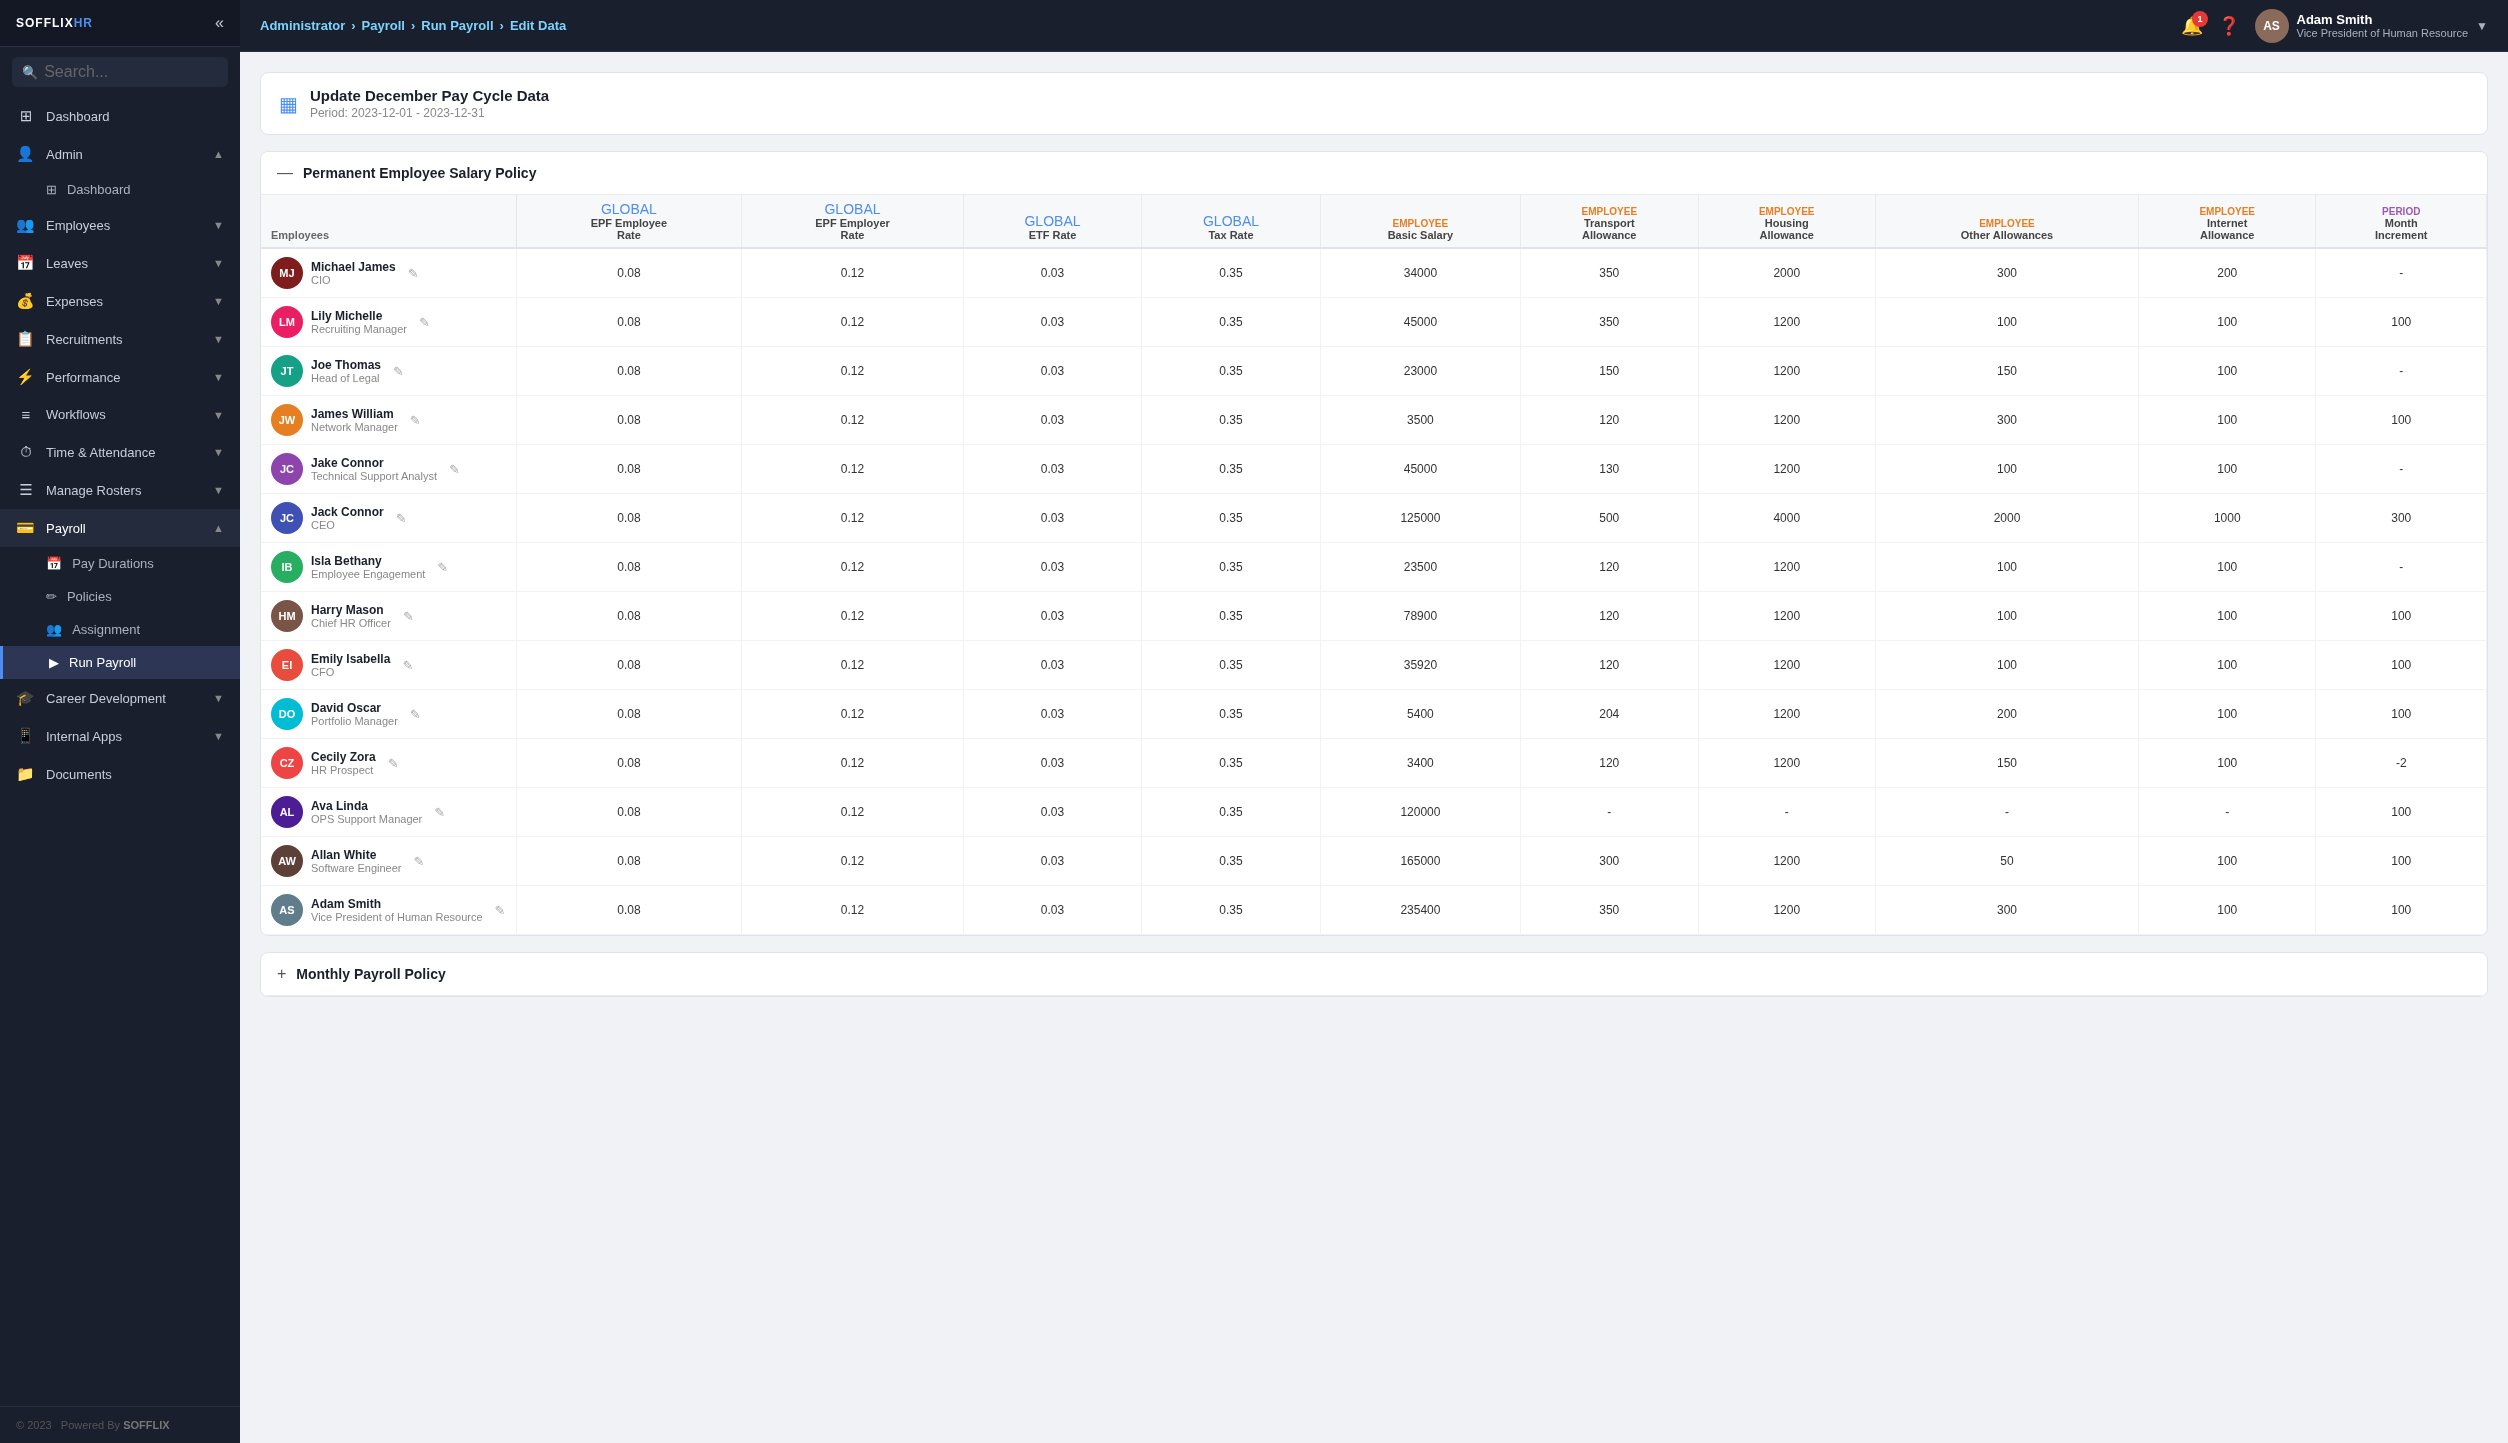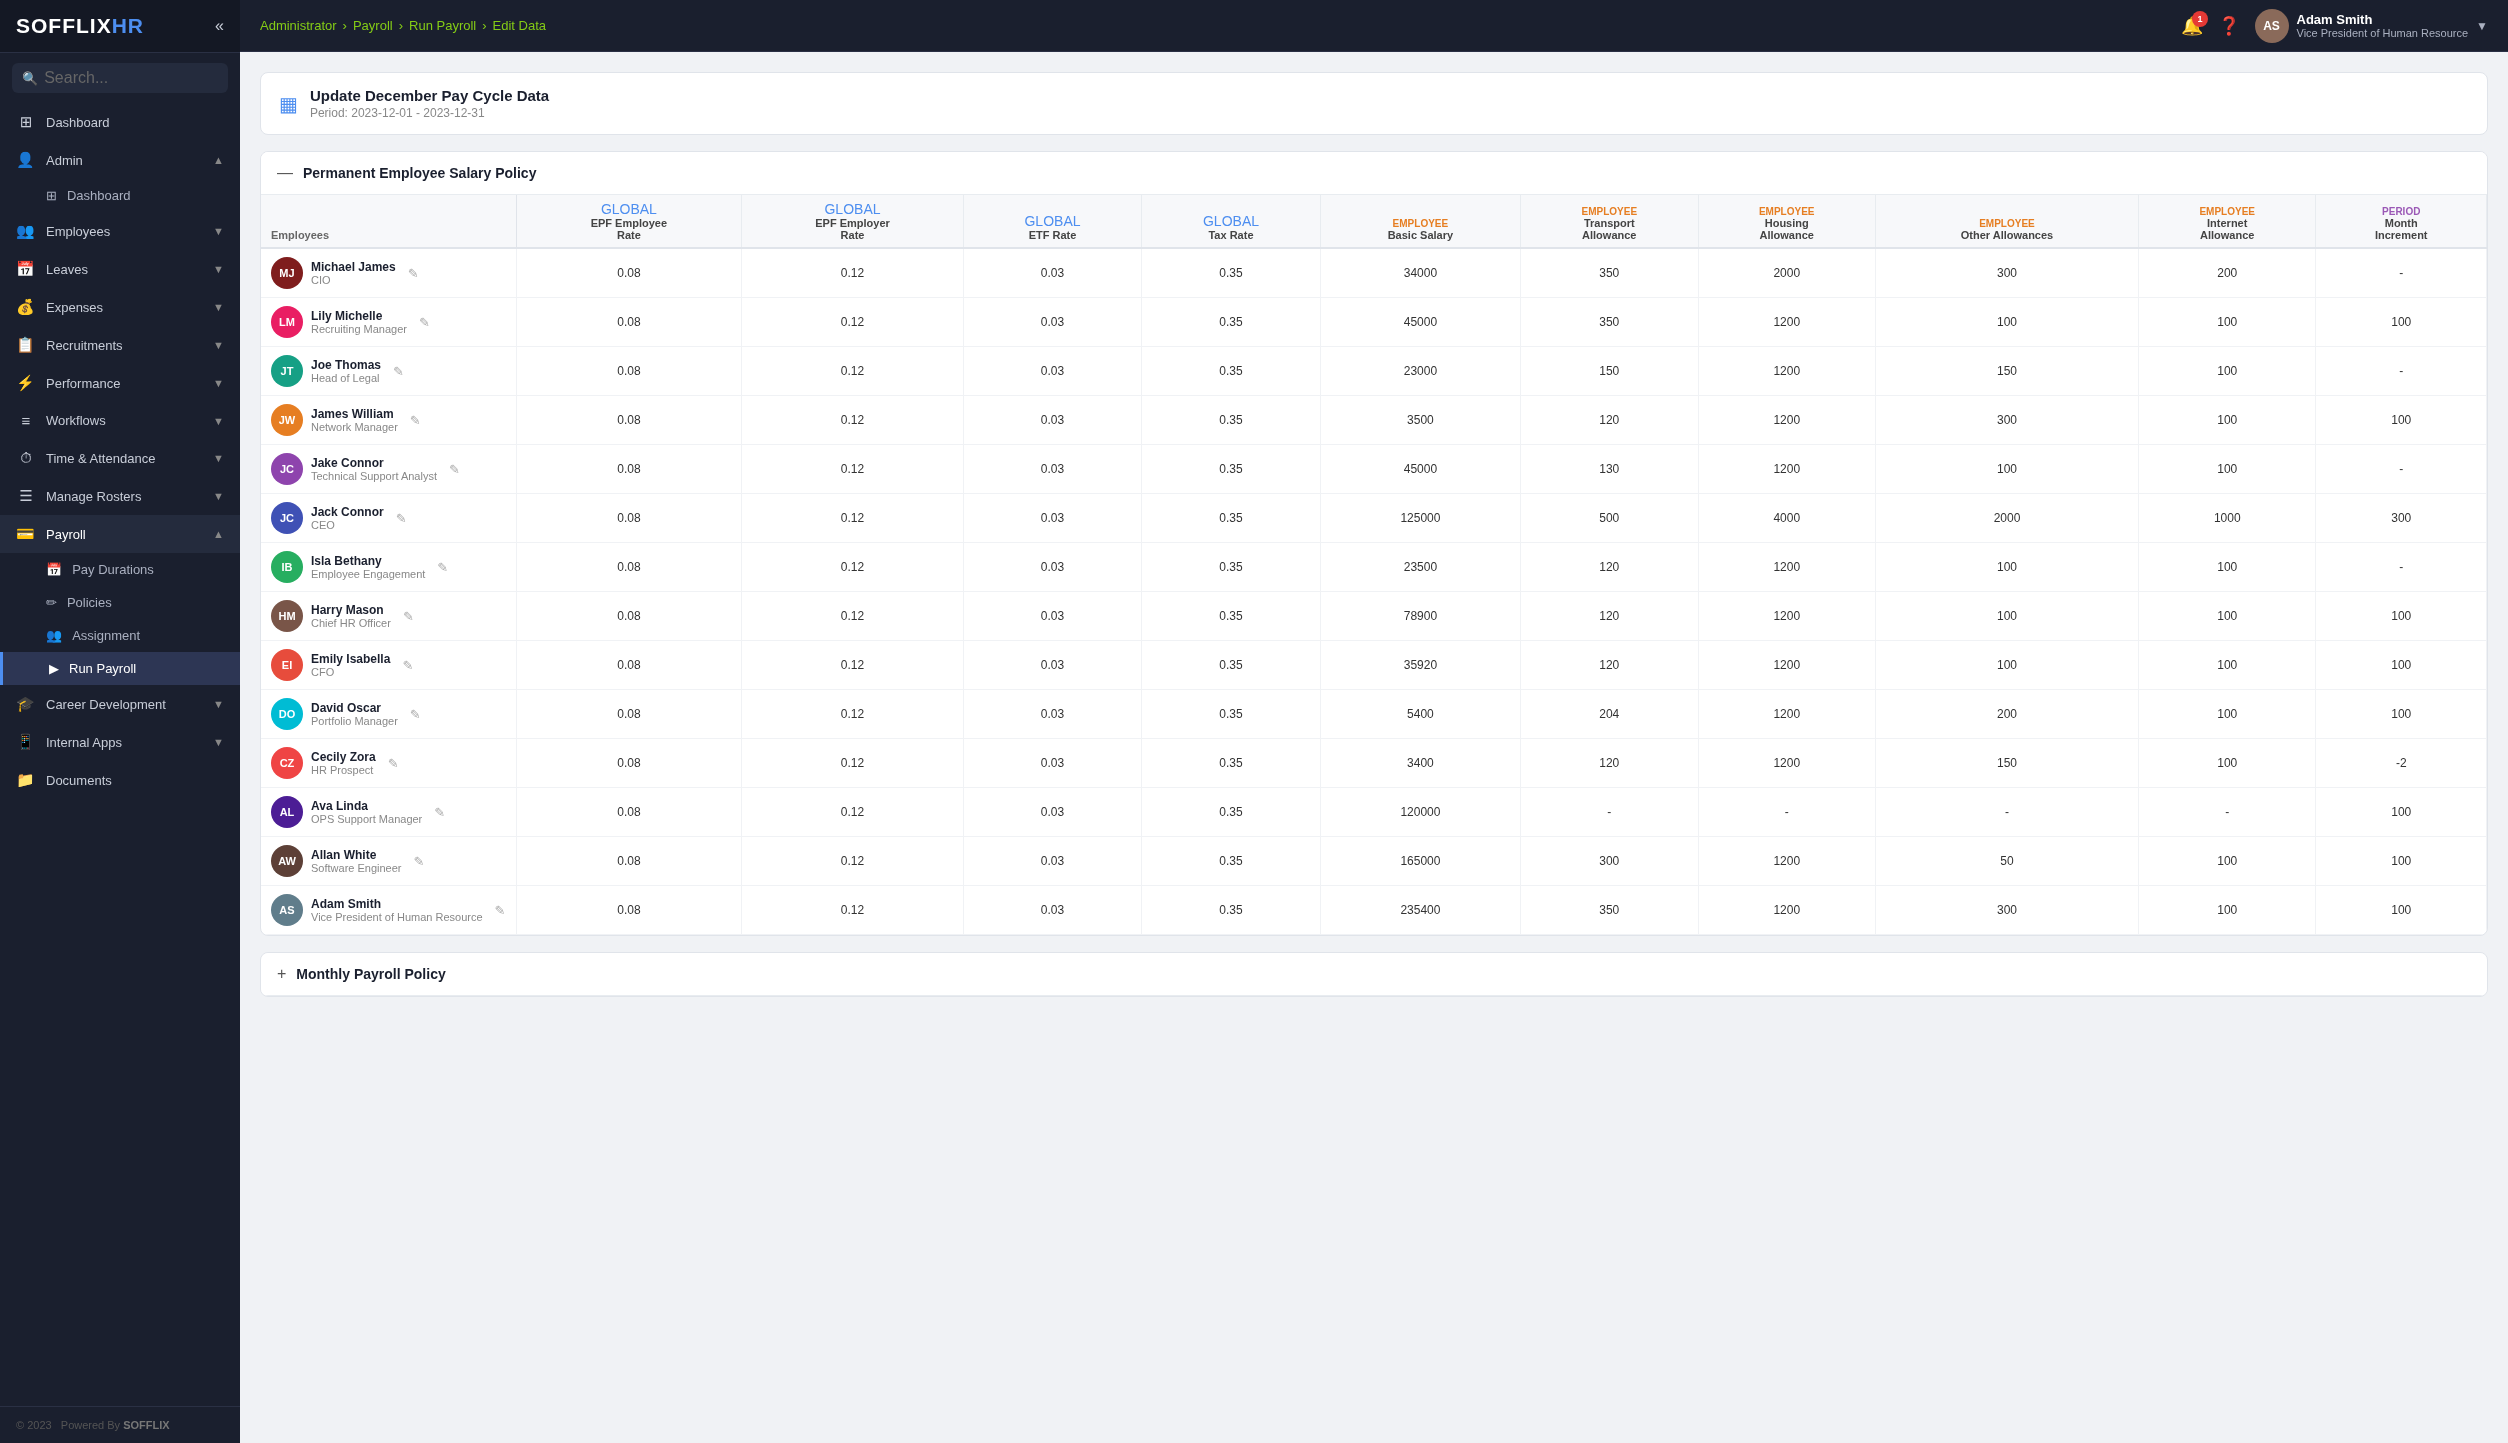--- a/index.html
+++ b/index.html
@@ -7,21 +7,21 @@
 
     
     #sidebar {
       width: 240px; min-width: 240px; background: #1a1f2e; color: #c8cdd8;
       display: flex; flex-direction: column; height: 100vh; overflow-y: auto;
     }
     #sidebar-logo {
       display: flex; align-items: center; justify-content: space-between;
       padding: 14px 16px; background: #141824; border-bottom: 1px solid #2a3044;
     }
-    .logo-text { color: #fff; font-size: 21px; font-weight: 700; letter-spacing: 1px; }
+    .logo-text { color: #fff; font-size: 12px; font-weight: 700; letter-spacing: 1px; }
     .logo-text span { color: #4d8ef0; }
     .sidebar-collapse-btn { color: #c8cdd8; background: none; border: none; cursor: pointer; font-size: 16px; }
 
     #sidebar-search {
       padding: 10px 12px; background: #1a1f2e;
     }
     .search-box {
       display: flex; align-items: center; background: #242b3d; border-radius: 6px;
       padding: 6px 10px; gap: 6px;
     }
@@ -52,21 +52,21 @@
 
     
     #main { flex: 1; display: flex; flex-direction: column; overflow: hidden; }
 
     
     #topbar {
       background: #1a1f2e; display: flex; align-items: center; justify-content: space-between;
       padding: 0 20px; height: 52px; border-bottom: 1px solid #2a3044;
     }
     .breadcrumb { color: #aab0c0; font-size: 13px; display: flex; align-items: center; gap: 6px; }
-    .breadcrumb span { color: #84cc16; font-weight: 400; }
+    .breadcrumb span { color: #7dd3fc; font-weight: 700; }
     .topbar-right { display: flex; align-items: center; gap: 14px; }
     .notif-btn { position: relative; background: none; border: none; color: #c8cdd8; font-size: 18px; cursor: pointer; }
     .notif-badge {
       position: absolute; top: -4px; right: -4px; background: #e53935; color: #fff;
       border-radius: 50%; font-size: 9px; width: 16px; height: 16px;
       display: flex; align-items: center; justify-content: center; font-weight: 700;
     }
     .help-btn { background: none; border: none; color: #c8cdd8; font-size: 18px; cursor: pointer; }
     .user-info { display: flex; align-items: center; gap: 8px; cursor: pointer; }
     .user-avatar-img { width: 34px; height: 34px; border-radius: 50%; background: #8a6a5a; display:flex;align-items:center;justify-content:center;color:#fff;font-size:12px;font-weight:700; }

